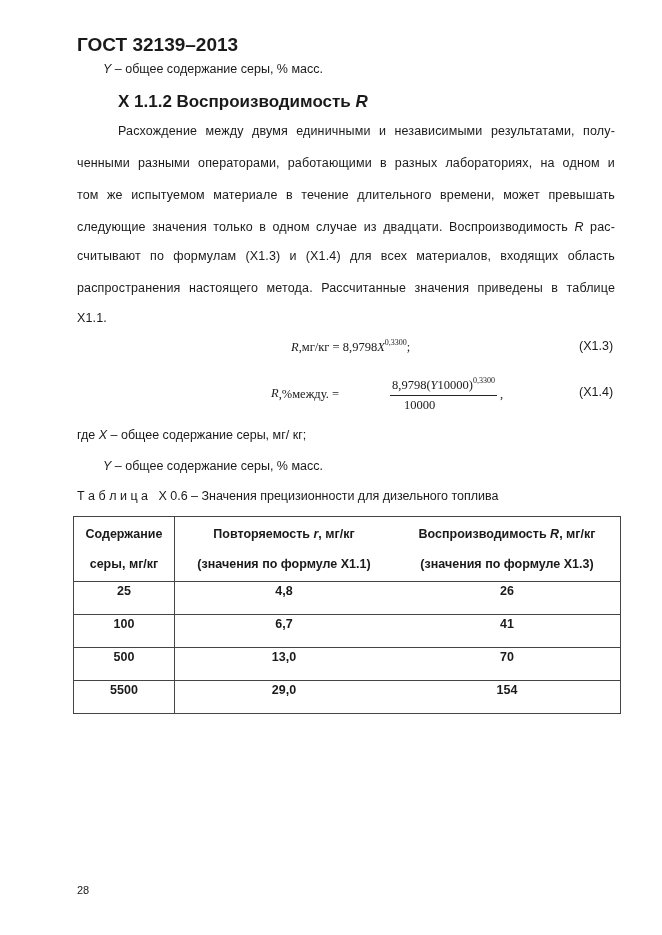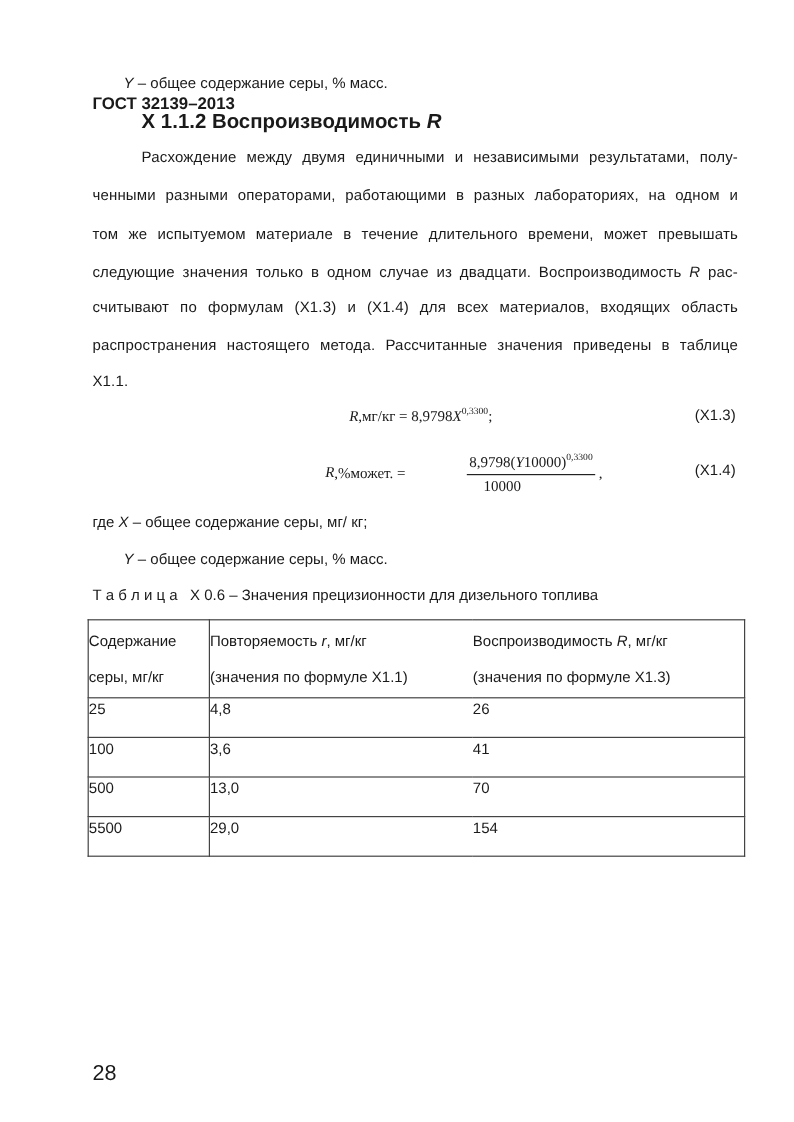--- a/index.html
+++ b/index.html
@@ -1,40 +1,40 @@
 <!DOCTYPE html>
 <html><head>
 <meta charset="utf-8">
 <style>
   html, body { margin: 0; padding: 0; background: #ffffff; }
   body { width: 662px; height: 935px; position: relative; overflow: hidden;
          font-family: "Liberation Sans", sans-serif; color: #1a1a1a; font-size: 12.5px; }
   .abs { position: absolute; white-space: nowrap; }
-  .hdr { left: 77px; top: 34px; font-weight: bold; font-size: 14px; margin-top: 44px; }
+  .hdr { left: 77px; top: 34px; font-weight: bold; font-size: 19px; }
   .line { left: 77px; width: 538px; font-size: 12.5px; letter-spacing: 0.15px; }
   .just { text-align: justify; text-align-last: justify; }
   .ind { left: 103px; }
   .sec { left: 118px; top: 92px; font-weight: bold; font-size: 17px; }
   i { font-style: italic; }
   .formula { font-family: "Liberation Serif", serif; font-size: 12.5px; }
   .sup { font-size: 8px; vertical-align: 6px; text-align: right; }
   .eqn { left: 579px; font-size: 12.5px; }
   .frac { display: inline-block; vertical-align: middle; text-align: center; }
   .frac .num { display: block; border-bottom: 1px solid #222; padding: 0 2px 2px; margin-left: 48px; }
   .frac .den { display: block; padding-top: 2px; }
   table { position: absolute; left: 73px; top: 516px; width: 548px; border-collapse: collapse;
           font-size: 12.5px; }
-  td, th { font-weight: normal; text-align: left; border: 1px solid #444; padding: 0; }
+  td, th { font-weight: bold; text-align: center; border: 1px solid #444; padding: 0; }
   th { height: 62px; line-height: 30px; vertical-align: top; padding-top: 2px; }
   td { height: 30px; vertical-align: top; padding-top: 2px; margin-top: 32px; }
   td.c2, th.c2 { border-right: 1px solid transparent; }
   td.c3, th.c3 { border-left: 1px solid transparent; }
   .c1 { width: 100px; }
   .c2 { width: 218px; }
-  .pg { left: 77px; top: 884px; font-size: 18px; }
+  .pg { left: 77px; top: 884px; font-size: 11px; }
 </style>
 </head>
 <body>
 
 <div class="abs hdr">ГОСТ 32139–2013</div>
 
 <div class="abs ind" style="top:62px"><i>Y</i><span> – общее содержание серы, % масс.</span></div>
 
 <div class="abs sec"><span>Х 1.1.2 Воспроизводимость </span><i>R</i></div>
 
@@ -45,21 +45,21 @@
 <div class="abs line just" style="top:249px">считывают по формулам (Х1.3) и (Х1.4) для всех материалов, входящих область</div>
 <div class="abs line just" style="top:281px">распространения настоящего метода. Рассчитанные значения приведены в таблице</div>
 <div class="abs line" style="top:311px">Х1.1.</div>
 
 <div class="abs formula" style="left:291px; top:338px">
   <i>R</i><span>,мг/кг = </span><span>8,9798</span><i>X</i><span class="sup">0,3300</span><span>;</span>
 </div>
 <div class="abs eqn" style="top:339px">(Х1.3)</div>
 
 <div class="abs formula" style="left:271px; top:376px">
-  <i>R</i><span style="vertical-align:middle">,%может. = </span>
+  <i>R</i><span style="vertical-align:middle">,%между. = </span>
   <span class="frac">
     <span class="num"><span>8,9798(</span><i>Y</i><span>10000)</span><span class="sup">0,3300</span></span>
     <span class="den">10000</span>
   </span>
   <span style="vertical-align:middle">,</span>
 </div>
 <div class="abs eqn" style="top:385px">(Х1.4)</div>
 
 <div class="abs" style="left:77px; top:428px"><span>где </span><i>X</i><span> – общее содержание серы, мг/ кг;</span></div>
 <div class="abs ind" style="top:459px"><i>Y</i><span> – общее содержание серы, % масс.</span></div>
@@ -75,21 +75,21 @@
     </tr>
   </thead>
   <tbody>
     <tr>
         <td class="c1">25</td>
         <td class="c2">4,8</td>
         <td class="c3">26</td>
       </tr>
     <tr>
         <td class="c1">100</td>
-        <td class="c2">3,6</td>
+        <td class="c2">6,7</td>
         <td class="c3">41</td>
       </tr>
     <tr>
         <td class="c1">500</td>
         <td class="c2">13,0</td>
         <td class="c3">70</td>
       </tr>
     <tr>
         <td class="c1">5500</td>
         <td class="c2">29,0</td>

